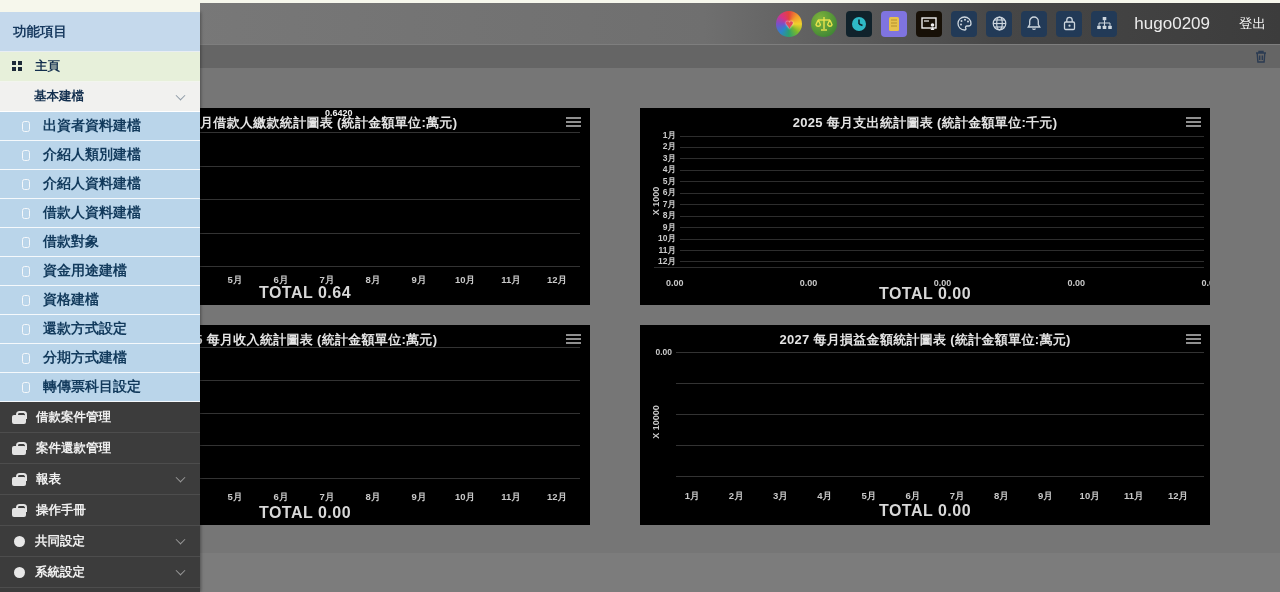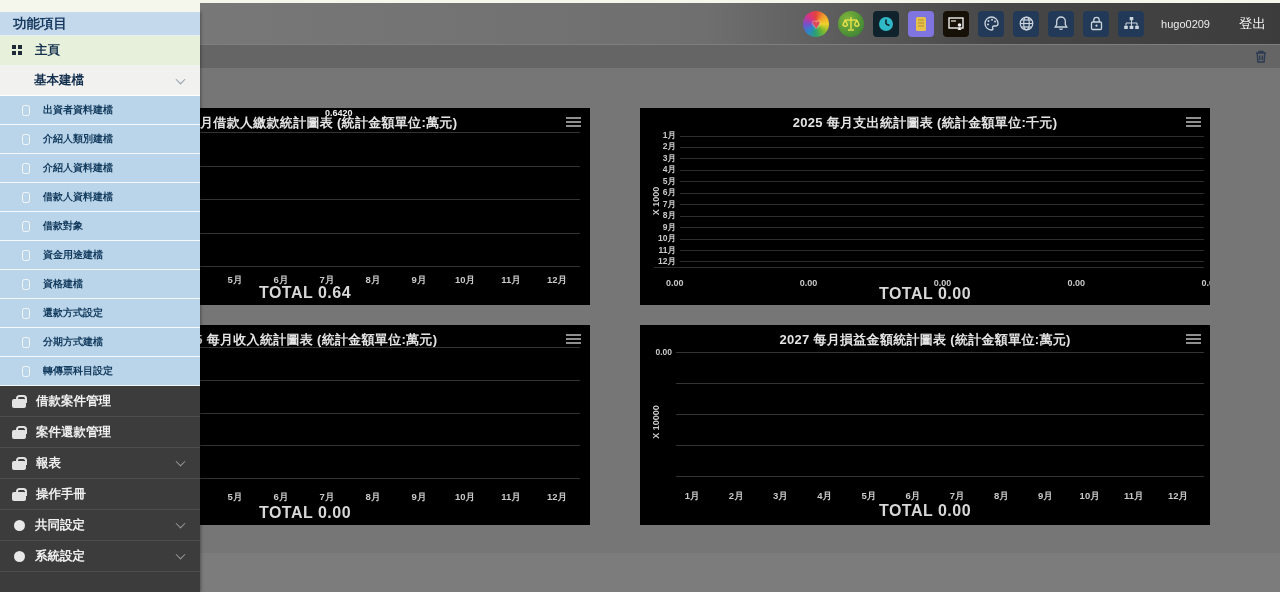--- a/index.html
+++ b/index.html
@@ -13,41 +13,41 @@
     display:flex; align-items:center; justify-content:flex-end; padding-right:14px; gap:9px; z-index:3; }
   .appicon { width:26px; height:26px; border-radius:4px; display:flex; align-items:center; justify-content:center; flex:0 0 auto; cursor:pointer; }
   .appicon svg { display:block; }
   .navy { background:#223a57; }
   .ic-logo { border-radius:50%; background:conic-gradient(#e5423c,#f29c2b,#f2d12b,#7ab82e,#2ba06e,#2b86c9,#7a4fc9,#d63384,#e5423c); position:relative; }
   .ic-logo .heart { color:#e04b5a; font-size:14px; line-height:1; text-shadow:0 0 2px #fff; }
   .ic-scales { border-radius:50%; background:radial-gradient(circle at 35% 30%,#7fb43c,#2f7a33); }
   .ic-clock { background:#10222b; }
   .ic-scroll { background:#7f74e0; }
   .ic-present { background:#171007; }
-  .username { color:#ececec; font-size:11px; margin-left:8px; }
+  .username { color:#ececec; font-size:17px; margin-left:8px; }
   .logout { color:#f5f5f5; font-size:13.5px; margin-left:20px; cursor:pointer; }
 
   .toolbar2 { position:absolute; left:0; top:44px; width:1280px; height:24px; background:#656565;
     border-top:1px solid #7e7e7e; display:flex; align-items:center; justify-content:flex-end; padding-right:12px; z-index:3; }
 
   .footer-band { position:absolute; left:0; top:553px; width:1280px; height:39px; background:#7c7c7c; z-index:1; }
 
   
   .sidebar-cap { position:absolute; left:0; top:0; width:200px; height:12px; background:#f6f7ec; z-index:11; }
   .sidebar { position:absolute; left:0; top:12px; width:200px; height:580px; background:#3c3c3c; z-index:10;
     box-shadow:1px 0 3px rgba(0,0,0,.35); }
-  .sb-header { height:24px; background:#c5d9ec; color:#17395e; font-weight:bold; font-size:13.5px;
+  .sb-header { height:40px; background:#c5d9ec; color:#17395e; font-weight:bold; font-size:13.5px;
     display:flex; align-items:center; padding-left:13px; border-bottom:1px solid #e9eef3; }
   .sb-home { height:30px; background:#e7f0da; color:#132f4e; font-weight:bold; font-size:12.5px;
     display:flex; align-items:center; padding-left:12px; gap:12px; cursor:pointer; border-bottom:1px solid #f2f5ee; }
   .grid-ic { width:11px; height:11px; display:grid; grid-template-columns:4px 4px; grid-template-rows:4px 4px; gap:2px; }
   .grid-ic span { background:#1d2a38; }
   .sb-group { height:30px; background:#f1f1ef; color:#132f4e; font-weight:bold; font-size:12.5px;
     display:flex; align-items:center; padding-left:34px; cursor:pointer; position:relative; border-bottom:1px solid #fff; }
-  .sb-sub { height:29px; background:#bad5ea; color:#123a5c; font-weight:bold; font-size:10px;
+  .sb-sub { height:29px; background:#bad5ea; color:#123a5c; font-weight:bold; font-size:14px;
     display:flex; align-items:center; padding-left:22px; gap:13px; cursor:pointer; border-bottom:1px solid rgba(255,255,255,.85); }
   .box-ic { width:8px; height:11px; border:1.5px solid #f5f8fb; border-radius:2.5px; flex:0 0 auto; }
   .sb-dark { height:31px; background:#3c3c3c; color:#f0f0f0; font-weight:bold; font-size:12.5px;
     display:flex; align-items:center; padding-left:12px; gap:10px; cursor:pointer; position:relative; border-bottom:1px solid #4d4d4d; }
   .case-ic { width:14px; height:13px; position:relative; flex:0 0 auto; }
   .case-ic:before { content:""; position:absolute; left:3.5px; top:0; width:7px; height:6px;
     border:2px solid #e3e3e3; border-bottom:none; border-radius:3.5px 3.5px 0 0; }
   .case-ic:after { content:""; position:absolute; left:0; top:4px; width:14px; height:9px; background:#e3e3e3; border-radius:2px; }
   .dot-ic { width:11px; height:11px; border-radius:50%; background:#e8e8e8; flex:0 0 auto; margin-left:2px; }
   .chev { position:absolute; right:16px; top:50%; width:7px; height:7px; border-right:1.5px solid #8d9aa6;

